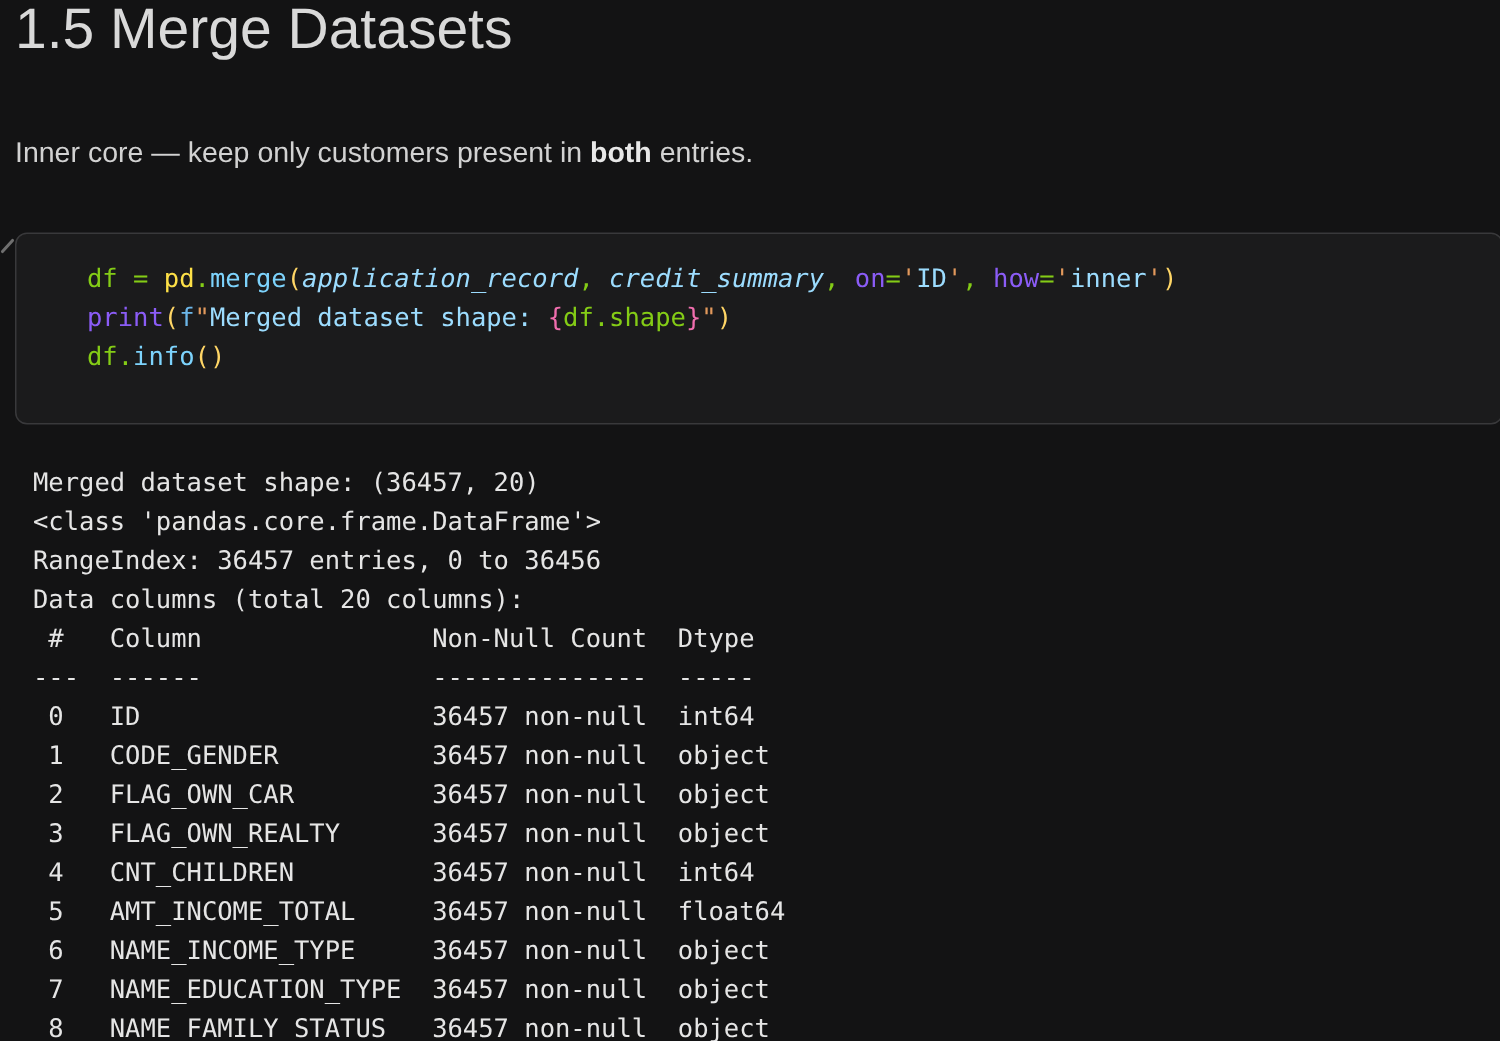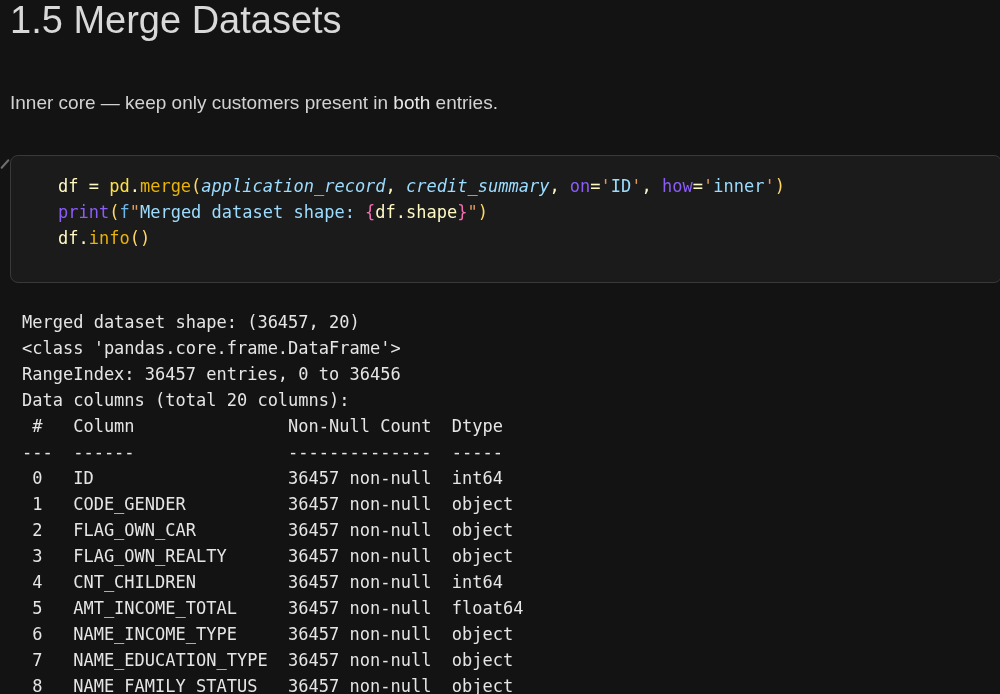--- a/index.html
+++ b/index.html
@@ -23,21 +23,21 @@
     letter-spacing: 0px;
   }
   p.subtitle {
     margin: 45px 0 0 0;
     padding-left: 10px;
     font-size: 19px;
     line-height: 26px;
     font-weight: 400;
     color: #d2d2d2;
   }
-  p.subtitle strong { color: #e8e8e8; font-weight: 400; }
+  p.subtitle strong { color: #e8e8e8; font-weight: 700; }
 
   .cell-wrap { position: relative; margin-top: 39px; }
   .collapse-mark {
     position: absolute;
     left: -1px; top: 8px;
     width: 12px; height: 2px;
     background: #6f6f6f;
     transform: rotate(-48deg);
     border-radius: 1px;
   }
@@ -52,23 +52,23 @@
     overflow: hidden;
   }
   pre.code {
     margin: 0;
     font-family: "DejaVu Sans Mono", "Liberation Mono", monospace;
     font-size: 17px;
     line-height: 26px;
     color: #d4d4d4;
     white-space: pre;
   }
-  .tk-plain   { color: #fef9c3; }
+  .tk-plain   { color: #84cc16; }
   .tk-module  { color: #fde047; }
-  .tk-func    { color: #eab308; }
+  .tk-func    { color: #7dd3fc; }
   .tk-builtin { color: #8b5cf6; }
   .tk-paren   { color: #ffd666; }
   .tk-arg     { color: #9cdcfe; font-style: italic; }
   .tk-kwarg   { color: #8b5cf6; }
   .tk-quote   { color: #e2995c; }
   .tk-str     { color: #9cdcfe; }
   .tk-fprefix { color: #6cb6e8; }
   .tk-brace   { color: #f06eae; }
 
   pre.output {

